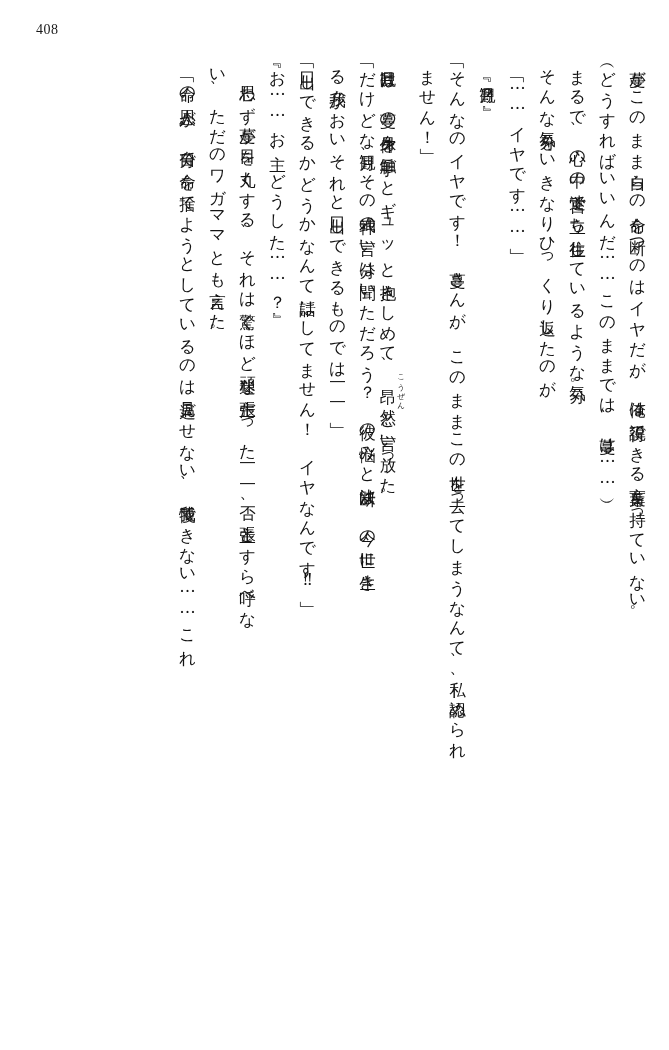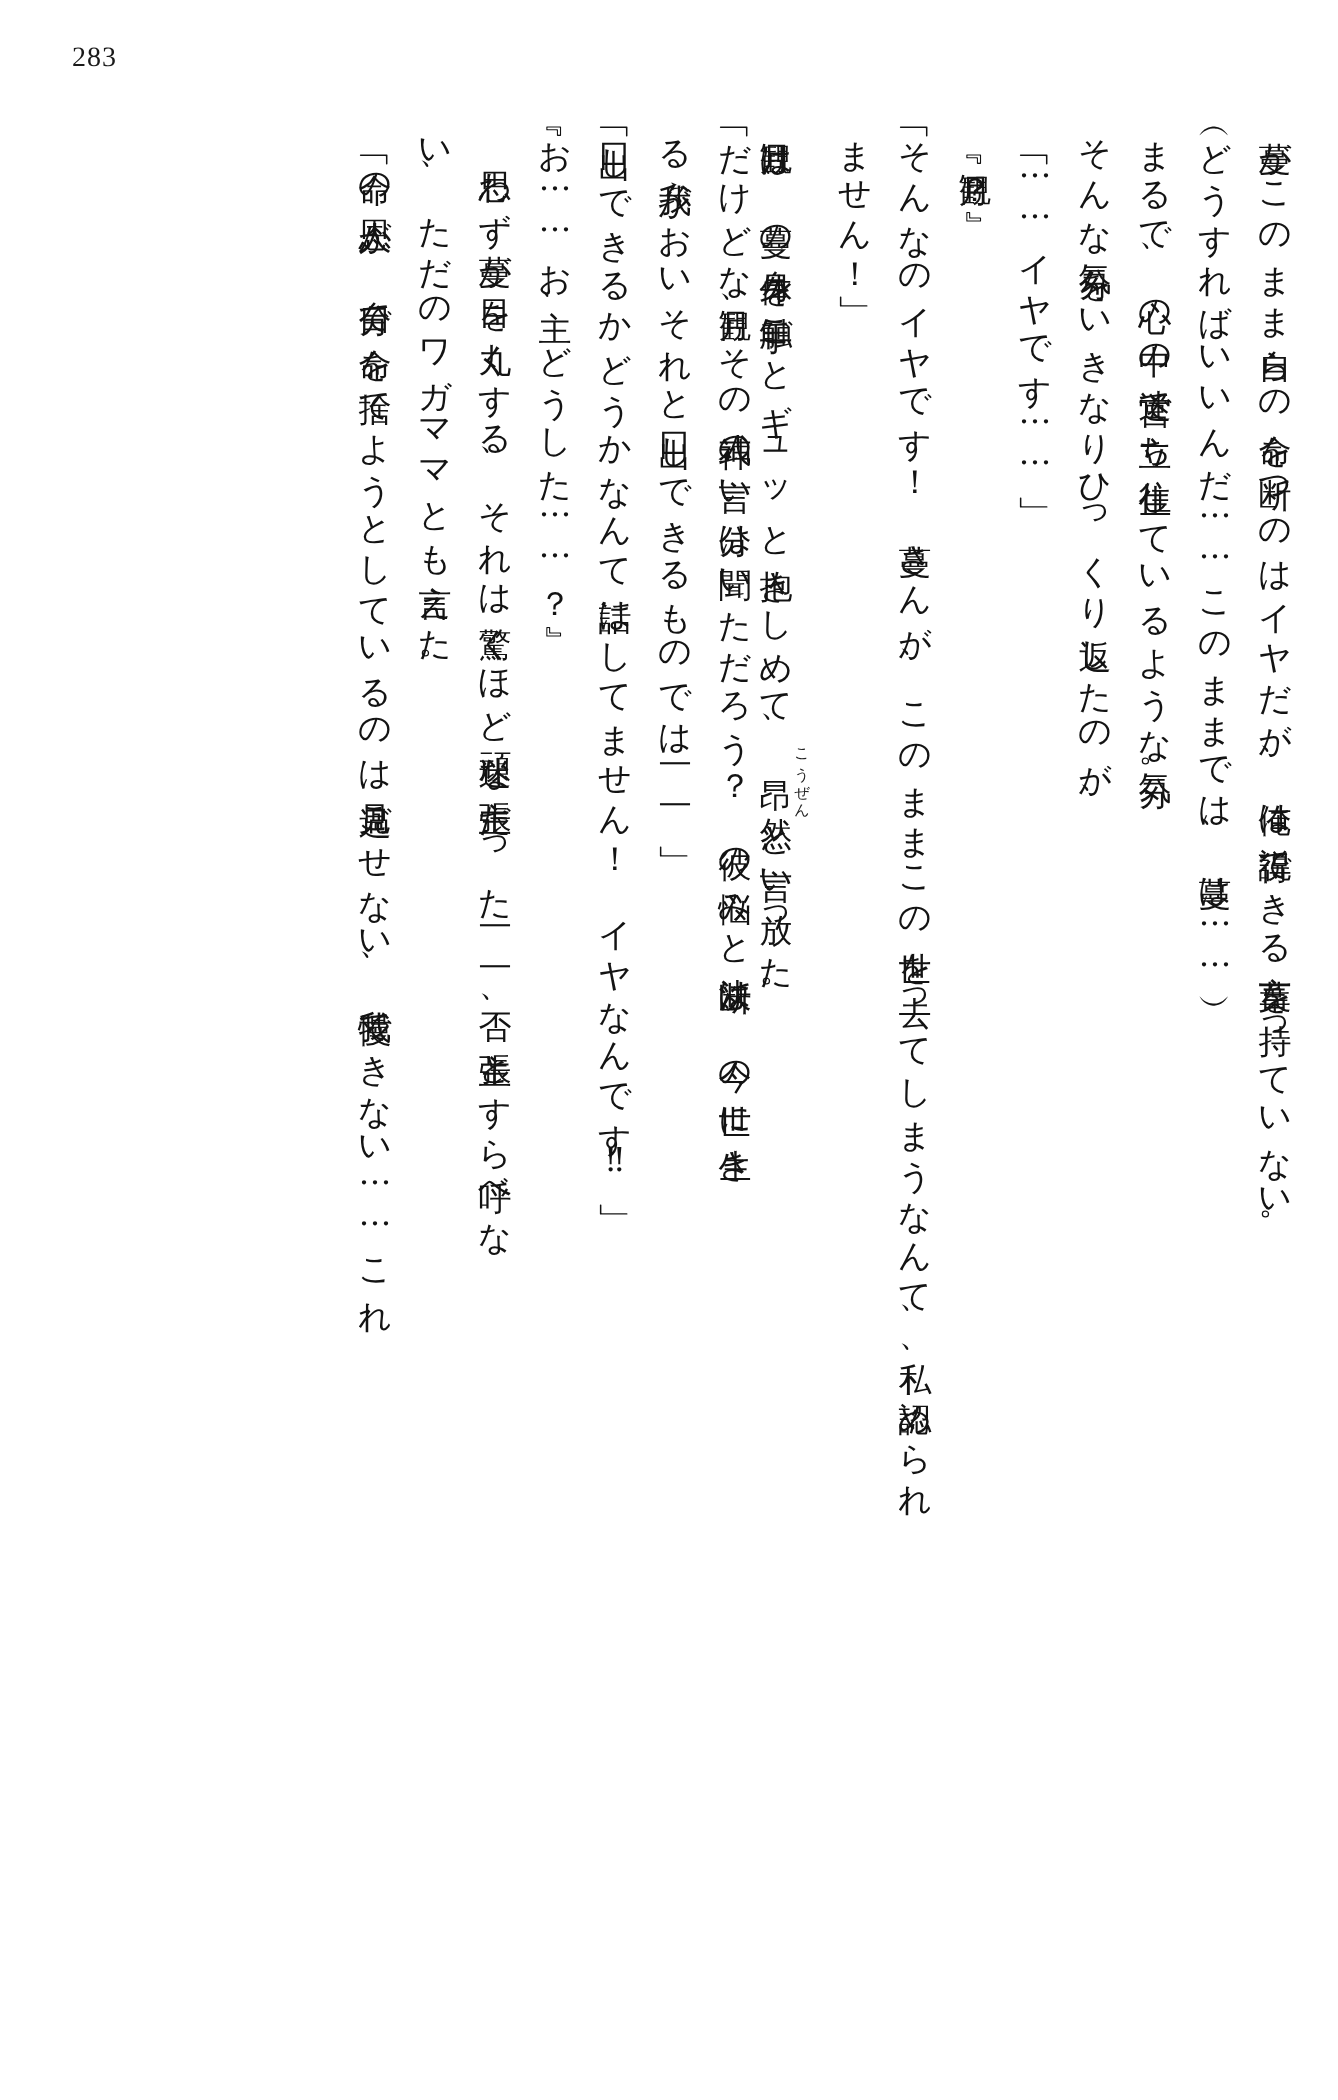--- a/index.html
+++ b/index.html
@@ -60,21 +60,21 @@
     font-size: 7.5px;
     letter-spacing: 0.5px;
     color: #222;
   }
 </style>
 </head>
 <body>
 
 <div id="page">
 
-  <div id="page-number">283</div>
+  <div id="page-number">408</div>
 
   <div id="text-body">
     <div class="col">蔓がこのまま自らの命を断つのはイヤだが、俺は説得できる言葉を持っていない。</div>
     <div class="col">（どうすればいいんだ……このままでは、蔓は……）</div>
     <div class="col">まるで、心の中の迷宮で立ち往生しているような気分。</div>
     <div class="col">そんな気分をいきなりひっくり返したのが、</div>
     <div class="col ind1">「……イヤです……」</div>
     <div class="col ind1">『観月？』</div>
     <div class="col">「そんなのイヤです！　蔓さんが、このままこの世を去ってしまうなんて、私、認められ</div>
     <div class="col">ません！」</div>

